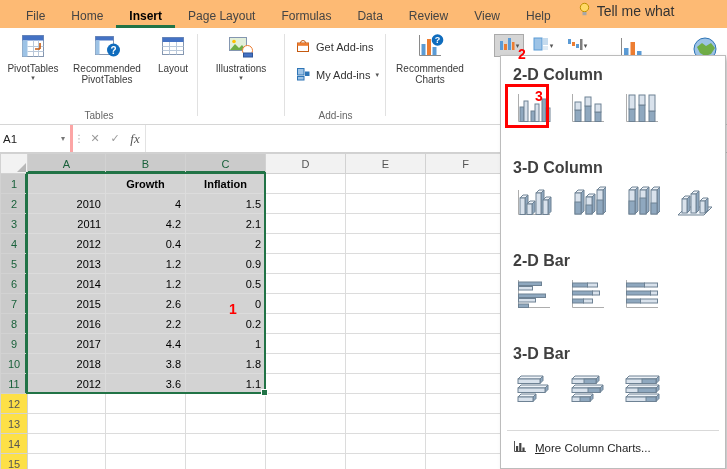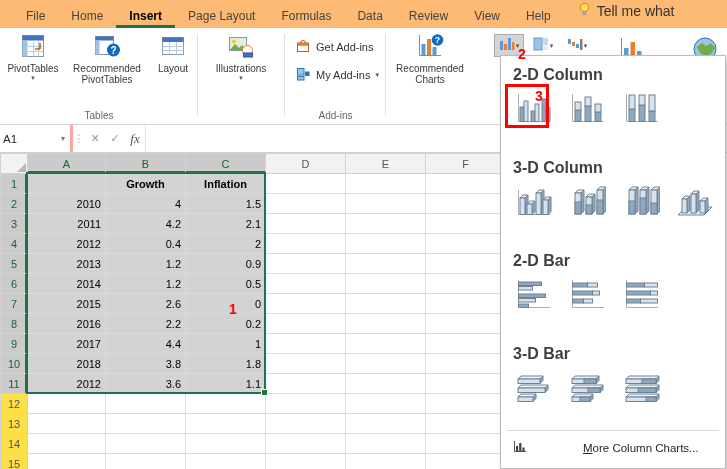--- a/index.html
+++ b/index.html
@@ -56,21 +56,21 @@
   td.cell.bhdr{font-weight:bold;text-align:center;}
   .sel-border{position:absolute;left:26px;top:19px;width:240px;height:222px;border:2px solid var(--green,#217346);box-sizing:border-box;pointer-events:none;}
   .fill-handle{position:absolute;left:261px;top:236px;width:7px;height:7px;background:var(--green,#217346);border:1px solid #fff;box-sizing:border-box;}
   
   .chart-menu{position:absolute;left:500px;top:55px;width:226px;height:414px;background:#fff;border:1px solid #bcbcbc;box-shadow:3px 3px 5px rgba(0,0,0,.25);z-index:50;box-sizing:border-box;overflow:hidden;}
   .menu-title{padding:10px 0 4px 12px;height:16px;font-size:16px;font-weight:bold;color:#404040;}
   .menu-row{display:flex;gap:8px;padding:0 0 19px 8px;height:44px;}
   .cicon{width:44px;height:44px;display:flex;align-items:center;justify-content:center;border:1px solid transparent;background:#fff;}
   .menu-sep{height:1px;background:#d9d9d9;margin:2px 6px 0 6px;}
   .menu-footer{display:flex;align-items:center;gap:8px;padding:9px 12px;font-size:11.5px;color:#262626;}
-  .mf-lbl{display:inline-block;margin-left:48px;}
+  .mf-lbl{display:inline-block;}
   .mf-lbl::first-letter{text-decoration:underline;}
   
   .red-box{position:absolute;left:505px;top:84px;width:44px;height:44px;border:3px solid var(--red,#ff0000);box-sizing:border-box;z-index:60;pointer-events:none;}
   .red-num{position:absolute;color:var(--red,#ff0000);font-weight:bold;font-size:14px;z-index:61;pointer-events:none;font-family:"Liberation Sans",sans-serif;}
 </style>
 </head>
 <body>
 
 <div class="tabs-bar">
   <div id="tabs" class="tabs">

